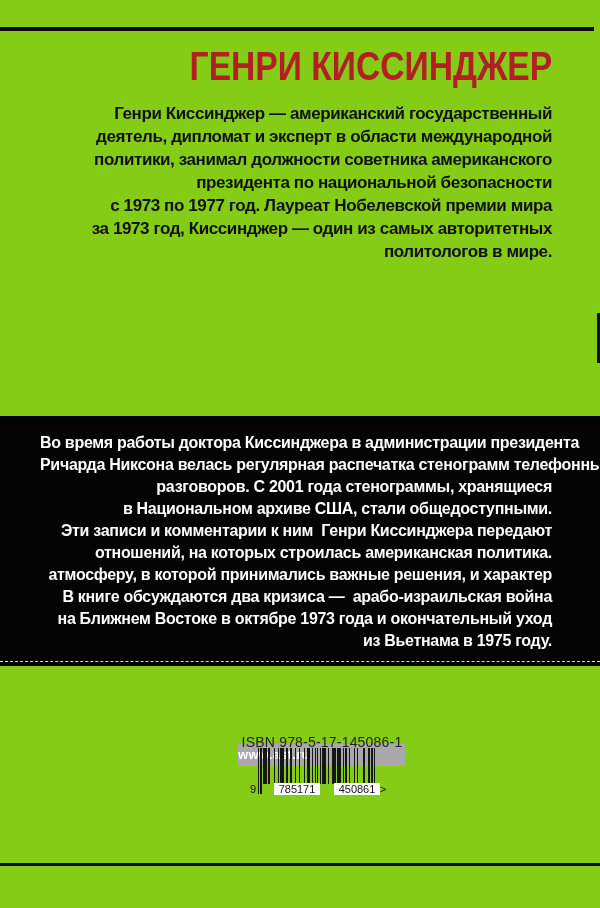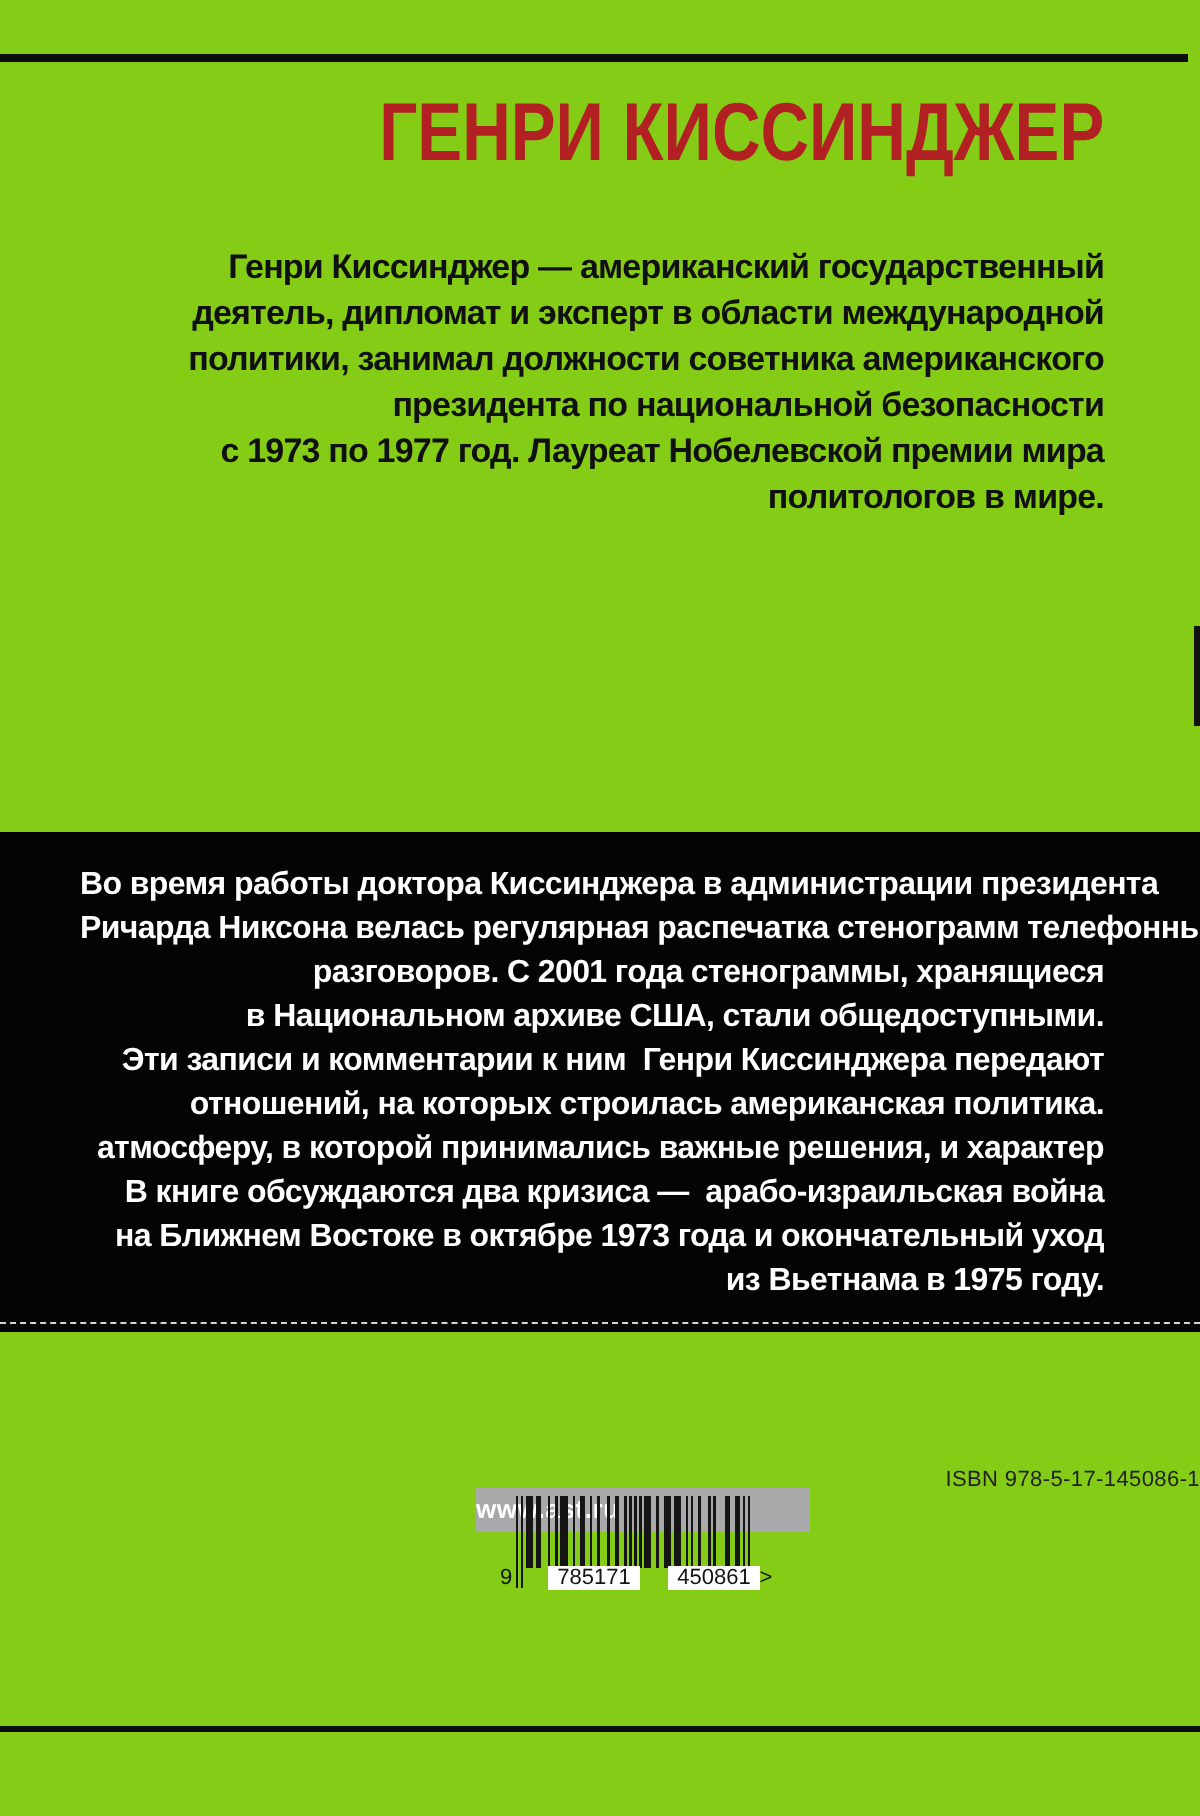--- a/index.html
+++ b/index.html
@@ -28,21 +28,20 @@
     white-space: nowrap;
     transform: scaleX(0.82);
     transform-origin: right center;
   }
   .intro {
     position: absolute;
     top: 102px; right: 48px;
     width: 504px;
     text-align: right;
     color: #101010;
-    margin-top: 20px;
   }
   .intro .line {
     font-size: 17px;
     font-weight: 700;
     line-height: 23px;
     letter-spacing: -0.4px;
     white-space: pre;
   }
   .right-mark {
     position: absolute;
@@ -81,22 +80,22 @@
     color: #ffffff;
     font-size: 13px;
     font-weight: 700;
     line-height: 22px;
     text-align: left;
     letter-spacing: 0.3px;
   }
   .isbn {
     position: absolute;
     top: 734px; left: 44px; right: 0;
-    text-align: right;
-    font-size: 11px;
+    text-align: center;
+    font-size: 14px;
     color: #222222;
     letter-spacing: 0.2px;
   }
   .barcode-wrap {
     position: absolute;
     top: 748px; left: 248px;
     width: 140px; height: 56px;
   }
   .barcode-svg {
     position: absolute;
@@ -131,20 +130,21 @@
   <div class="top-rule"></div>
 
   <div class="book-title">ГЕНРИ КИССИНДЖЕР</div>
 
   <div class="intro">
       <div class="line">Генри Киссинджер — американский государственный</div>
       <div class="line">деятель, дипломат и эксперт в области международной</div>
       <div class="line">политики, занимал должности советника американского</div>
       <div class="line">президента по национальной безопасности</div>
       <div class="line">с 1973 по 1977 год. Лауреат Нобелевской премии мира</div>
+      <div class="line">за 1973 год, Киссинджер — один из самых авторитетных</div>
       <div class="line">политологов в мире.</div>
     </div>
 
   <div class="right-mark"></div>
 
   <div class="band">
       <div class="line">Во время работы доктора Киссинджера в администрации президента</div>
       <div class="line">Ричарда Никсона велась регулярная распечатка стенограмм телефонных</div>
       <div class="line">разговоров. С 2001 года стенограммы, хранящиеся</div>
       <div class="line">в Национальном архиве США, стали общедоступными.</div>

